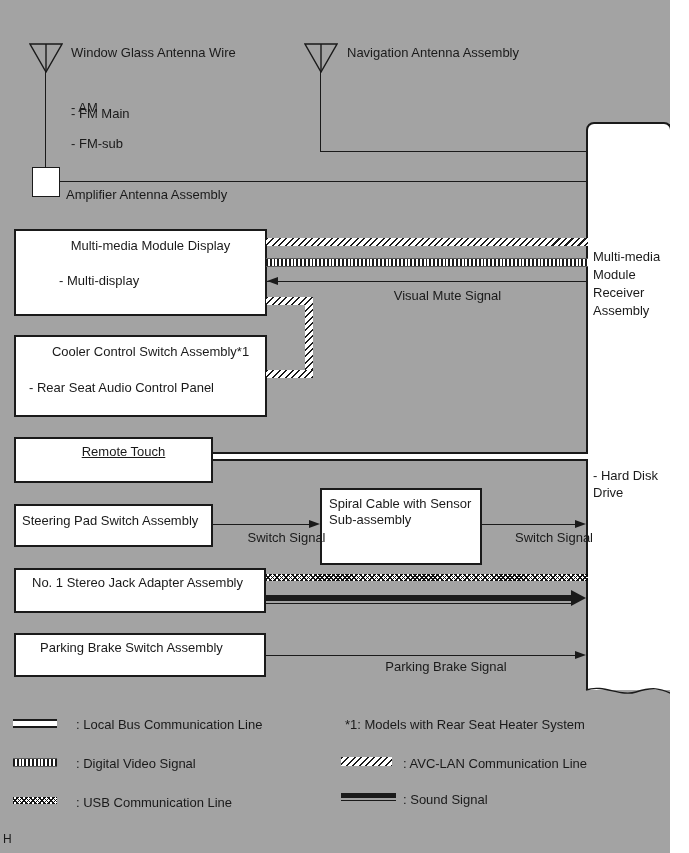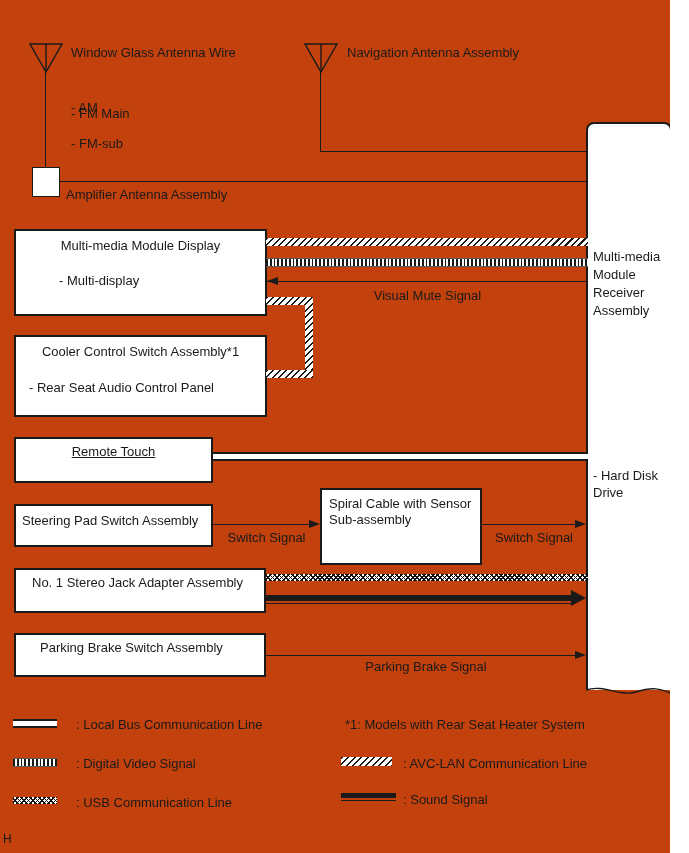--- a/index.html
+++ b/index.html
@@ -1,35 +1,35 @@
 <!DOCTYPE html>
 <html><head>
 <meta charset="utf-8">
 <style>
   html,body{margin:0;padding:0;background:#fff;}
   #canvas{
-    position:relative;width:670px;height:853px;background:#c2410c;overflow:hidden;
+    position:relative;width:670px;height:853px;background:#a3a3a3;overflow:hidden;
     font-family:"Liberation Sans", sans-serif;color:#1a1a1a;
   }
   .t{position:absolute;font-size:13px;line-height:15px;white-space:nowrap;}
   .box{position:absolute;border:2px solid #1a1a1a;background:#fff;box-sizing:border-box;}
   .hline{position:absolute;height:1.4px;background:#1a1a1a;}
   .vline{position:absolute;width:1.4px;background:#1a1a1a;}
   .dline{position:absolute;box-sizing:border-box;border-top:2px solid #1a1a1a;border-bottom:2px solid #1a1a1a;background:#fff;}
   .hatch{position:absolute;background:repeating-linear-gradient(135deg,#1a1a1a 0 1.6px,#ffffff 1.6px 4.6px);}
   .vstripe{position:absolute;box-sizing:border-box;border-top:1px solid #5a5a5a;border-bottom:1px solid #5a5a5a;
     background:repeating-linear-gradient(90deg,#1a1a1a 0 1.8px,#fff 1.8px 3.8px);}
   .cross{position:absolute;background:
     repeating-linear-gradient(45deg,rgba(10,10,10,.95) 0 1.2px,transparent 1.2px 3.2px),
     repeating-linear-gradient(135deg,rgba(10,10,10,.95) 0 1.2px,#fff 1.2px 3.2px);}
   .thick{position:absolute;background:#1a1a1a;}
   .arr-r{position:absolute;width:0;height:0;border-top:4.5px solid transparent;border-bottom:4.5px solid transparent;border-left:11px solid #1a1a1a;}
   .arr-l{position:absolute;width:0;height:0;border-top:4.5px solid transparent;border-bottom:4.5px solid transparent;border-right:11px solid #1a1a1a;}
   .arr-big{position:absolute;width:0;height:0;border-top:8px solid transparent;border-bottom:8px solid transparent;border-left:15px solid #1a1a1a;}
-  .ctr{text-align:center;}
+  .ctr{text-align:center;margin-left:20px;}
   svg{position:absolute;display:block;}
 </style>
 </head>
 <body>
 
 <div id="canvas">
 
   <svg style="left:29px;top:43px;" width="34" height="30" viewBox="0 0 34 30">
     <polygon points="1,1 33,1 17,29" fill="none" stroke="#1a1a1a" stroke-width="1.4"></polygon>
     <line x1="17" y1="1" x2="17" y2="29" stroke="#1a1a1a" stroke-width="1.4"></line>

